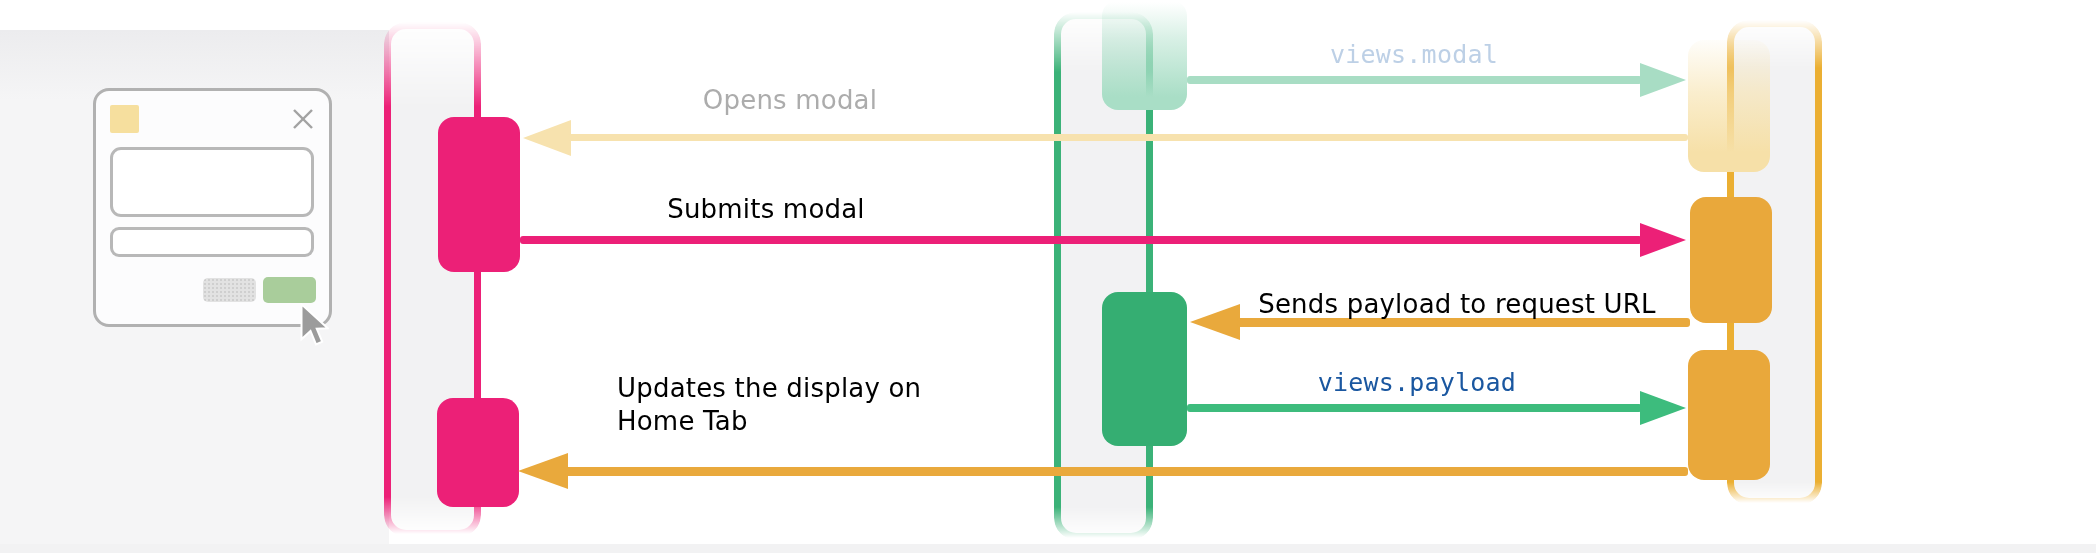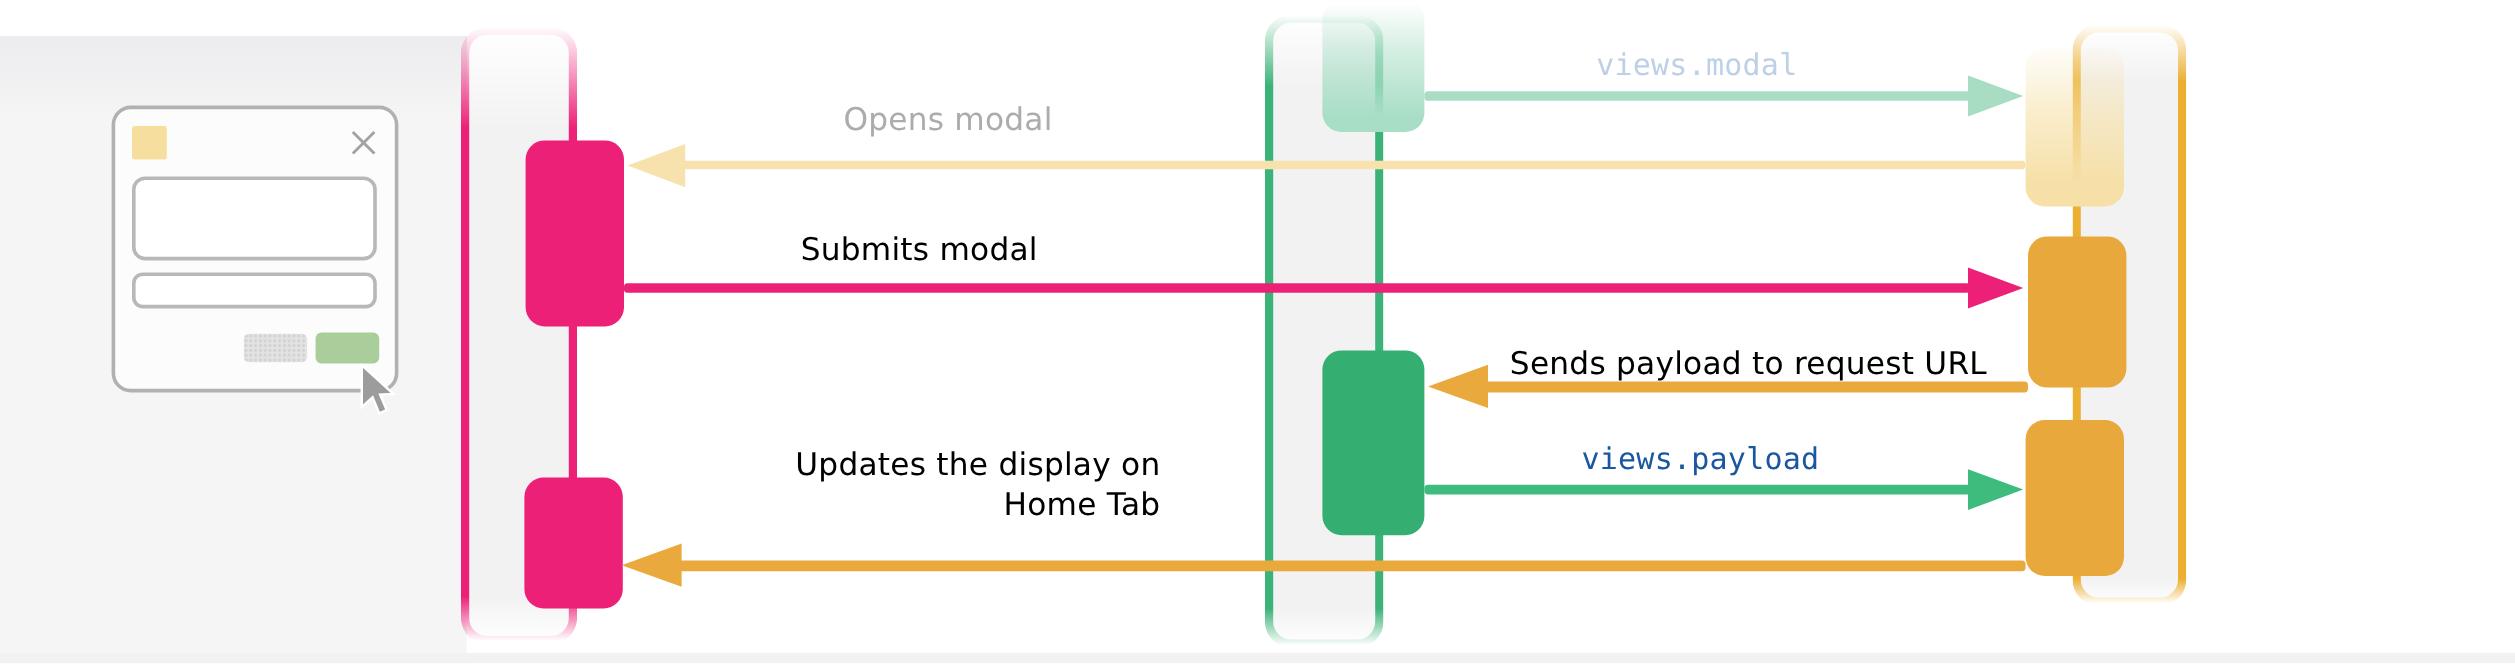--- a/index.html
+++ b/index.html
@@ -124,21 +124,21 @@
 
   <div class="msg mono" id="lbl-views-open" style="left:1414px;top:54px;">views.modal</div>
 
   <div class="msg" id="lbl-submits-modal" style="left:766px;top:209px;">Submits modal</div>
 
 
   <div class="msg" id="lbl-sends-payload" style="left:1457px;top:304px;">Sends payload to request URL</div>
 
   <div class="msg mono" id="lbl-views-publish" style="left:1417px;top:382px;">views.payload</div>
 
-  <div class="msg" id="lbl-updates" style="left:617px;top:372px;text-align:right;">Updates the display on Home Tab</div>
+  <div class="msg" id="lbl-updates" style="left:617px;top:372px;">Updates the display on Home Tab</div>
 
   <div class="abs" id="modal">
     <div class="abs" id="modal-app-icon"></div>
     <svg class="abs" id="modal-close" viewBox="0 0 22 22" width="22" height="22">
       <line x1="2" y1="2" x2="20" y2="20" stroke="#A2A2A2" stroke-width="2.4"></line>
       <line x1="20" y1="2" x2="2" y2="20" stroke="#A2A2A2" stroke-width="2.4"></line>
     </svg>
     <div class="abs" id="modal-textarea"></div>
     <div class="abs" id="modal-input"></div>
     <div class="abs" id="modal-btn-secondary"></div>

